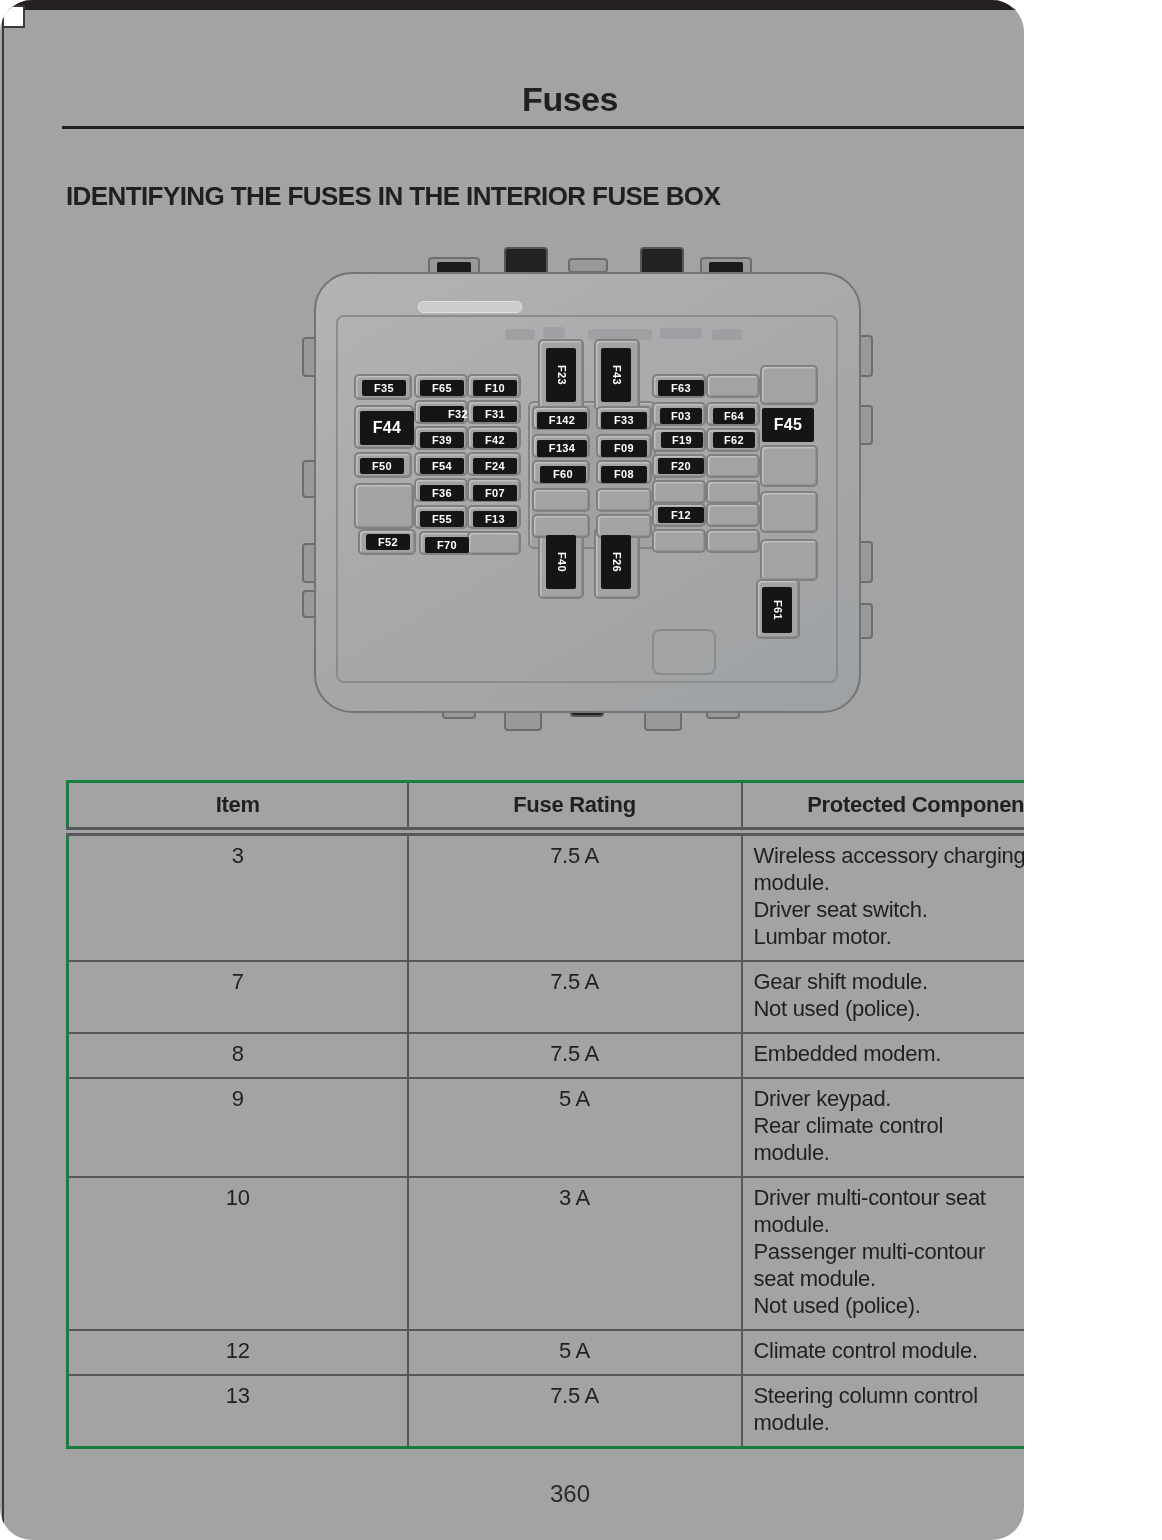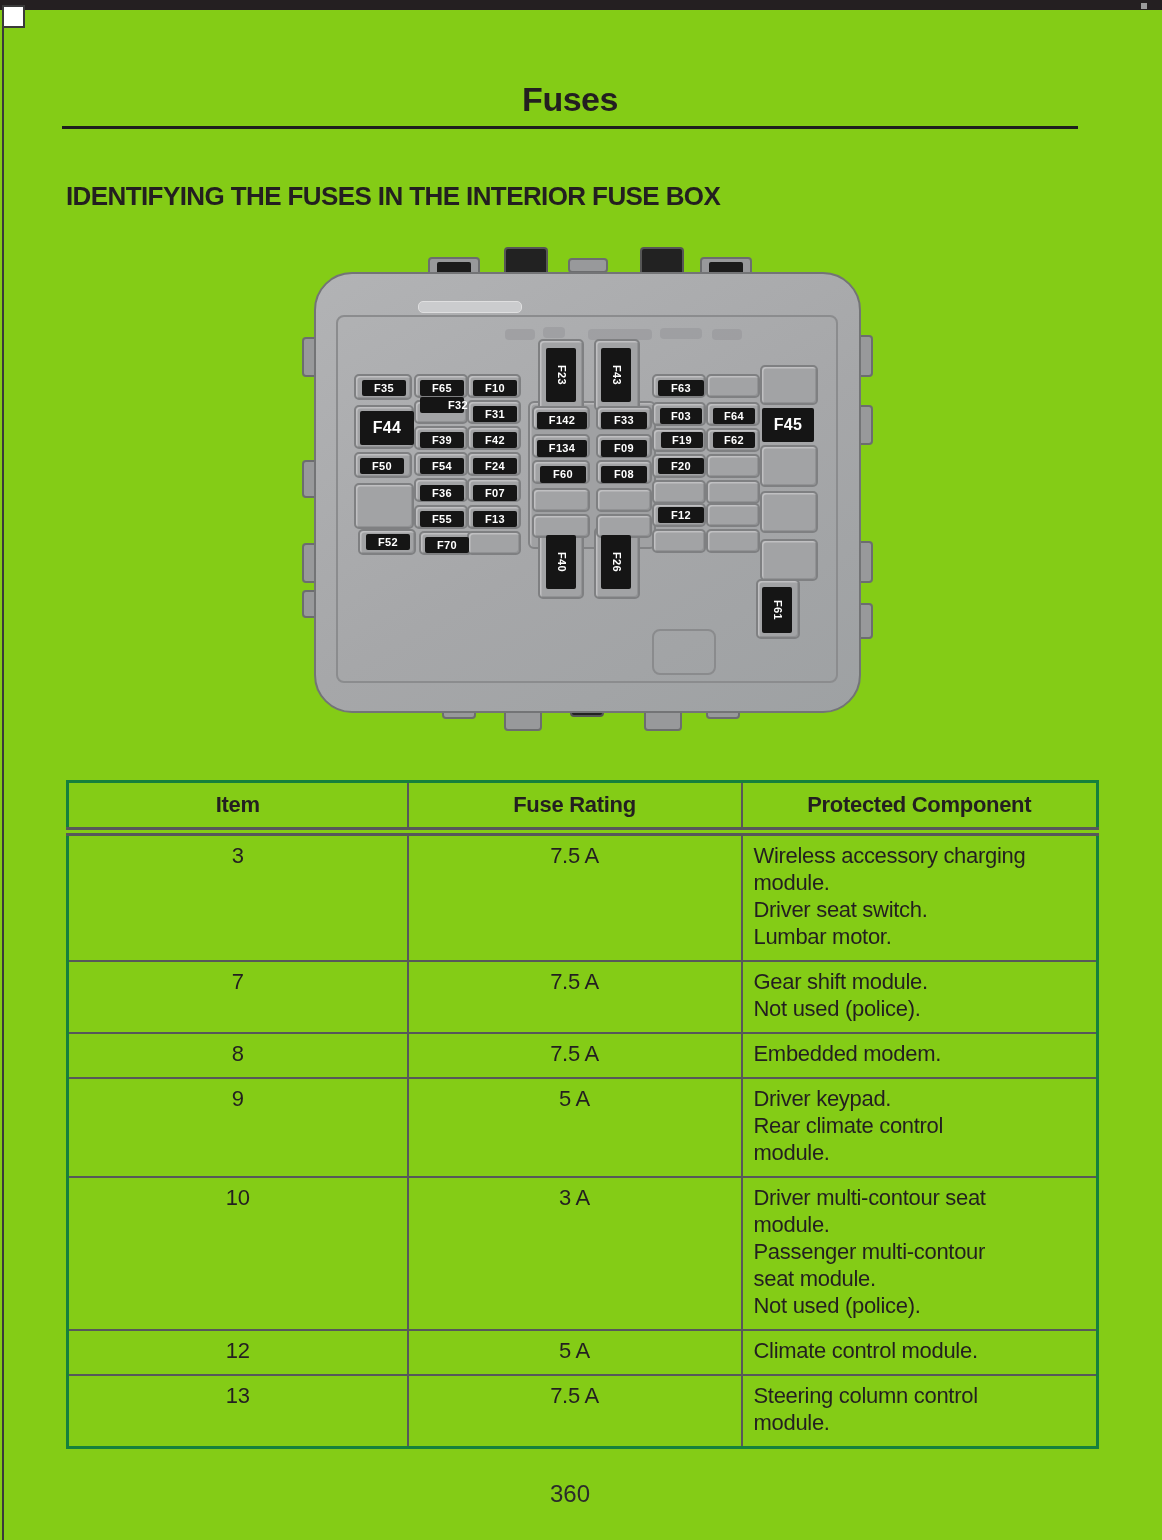--- a/index.html
+++ b/index.html
@@ -1,18 +1,18 @@
 <!DOCTYPE html>
 <html><head>
 <meta charset="utf-8">
 <style>
   html,body { margin:0; padding:0; background:#ffffff; }
   .page {
-    position:relative; width:1162px; height:1540px; background:#84cc16;
-    font-family:"Liberation Sans",sans-serif; color:#231f20; overflow:hidden;
+    position:relative; width:1024px; height:1540px; background:#a3a3a3;
+    font-family:"Liberation Sans",sans-serif; color:#231f20; overflow:hidden;border-radius:32px;
   }
   
   .top-bar { position:absolute; left:0; top:0; width:1162px; height:10px; background:#241f21; }
   .corner-box { position:absolute; left:2px; top:5px; width:23px; height:23px; background:#ffffff; border:2.5px solid #3a3a3a; box-sizing:border-box; }
   .left-rule { position:absolute; left:2px; top:5px; width:2px; height:1535px; background:#3a3a3a; }
   .tr-mark { position:absolute; left:1141px; top:3px; width:6px; height:6px; background:#9b9b9b; }
   
   .title { position:absolute; left:0; top:80px; width:1140px; text-align:center;
     font-size:34px; font-weight:bold; letter-spacing:-0.5px; }
   .title-rule { position:absolute; left:62px; top:126px; width:1016px; height:3px; background:#1e1e1e; }
@@ -148,21 +148,21 @@
       <div class="slot" style="left: 232px; top: 243px; width: 58px; height: 24px;"></div>
       <div class="slot" style="left: 296px; top: 243px; width: 56px; height: 24px;"></div>
       <div class="slot" style="left: 232px; top: 269px; width: 58px; height: 24px;"></div>
       <div class="slot" style="left: 296px; top: 269px; width: 56px; height: 24px;"></div>
       <div class="notch" style="left: 352px; top: 384px; width: 64px; height: 46px;"></div>
       <div class="fuse" style="left: 62px; top: 135px; width: 44px; height: 16px;">F35</div>
       <div class="fuse big" style="left: 60px; top: 166px; width: 54px; height: 34px;">F44</div>
       <div class="fuse" style="left: 60px; top: 213px; width: 44px; height: 16px;">F50</div>
       <div class="fuse" style="left: 66px; top: 289px; width: 44px; height: 16px;">F52</div>
       <div class="fuse" style="left: 120px; top: 135px; width: 44px; height: 16px;">F65</div>
-      <div class="fuse" style="left: 120px; top: 152px; width: 44px; height: 16px; padding-left: 32px;">F32</div>
+      <div class="fuse" style="left: 120px; top: 161px; width: 44px; height: 16px; padding-left: 32px;">F32</div>
       <div class="fuse" style="left: 120px; top: 187px; width: 44px; height: 16px;">F39</div>
       <div class="fuse" style="left: 120px; top: 213px; width: 44px; height: 16px;">F54</div>
       <div class="fuse" style="left: 120px; top: 240px; width: 44px; height: 16px;">F36</div>
       <div class="fuse" style="left: 120px; top: 266px; width: 44px; height: 16px;">F55</div>
       <div class="fuse" style="left: 125px; top: 292px; width: 44px; height: 16px;">F70</div>
       <div class="fuse" style="left: 173px; top: 135px; width: 44px; height: 16px;">F10</div>
       <div class="fuse" style="left: 173px; top: 161px; width: 44px; height: 16px;">F31</div>
       <div class="fuse" style="left: 173px; top: 187px; width: 44px; height: 16px;">F42</div>
       <div class="fuse" style="left: 173px; top: 213px; width: 44px; height: 16px;">F24</div>
       <div class="fuse" style="left: 173px; top: 240px; width: 44px; height: 16px;">F07</div>

